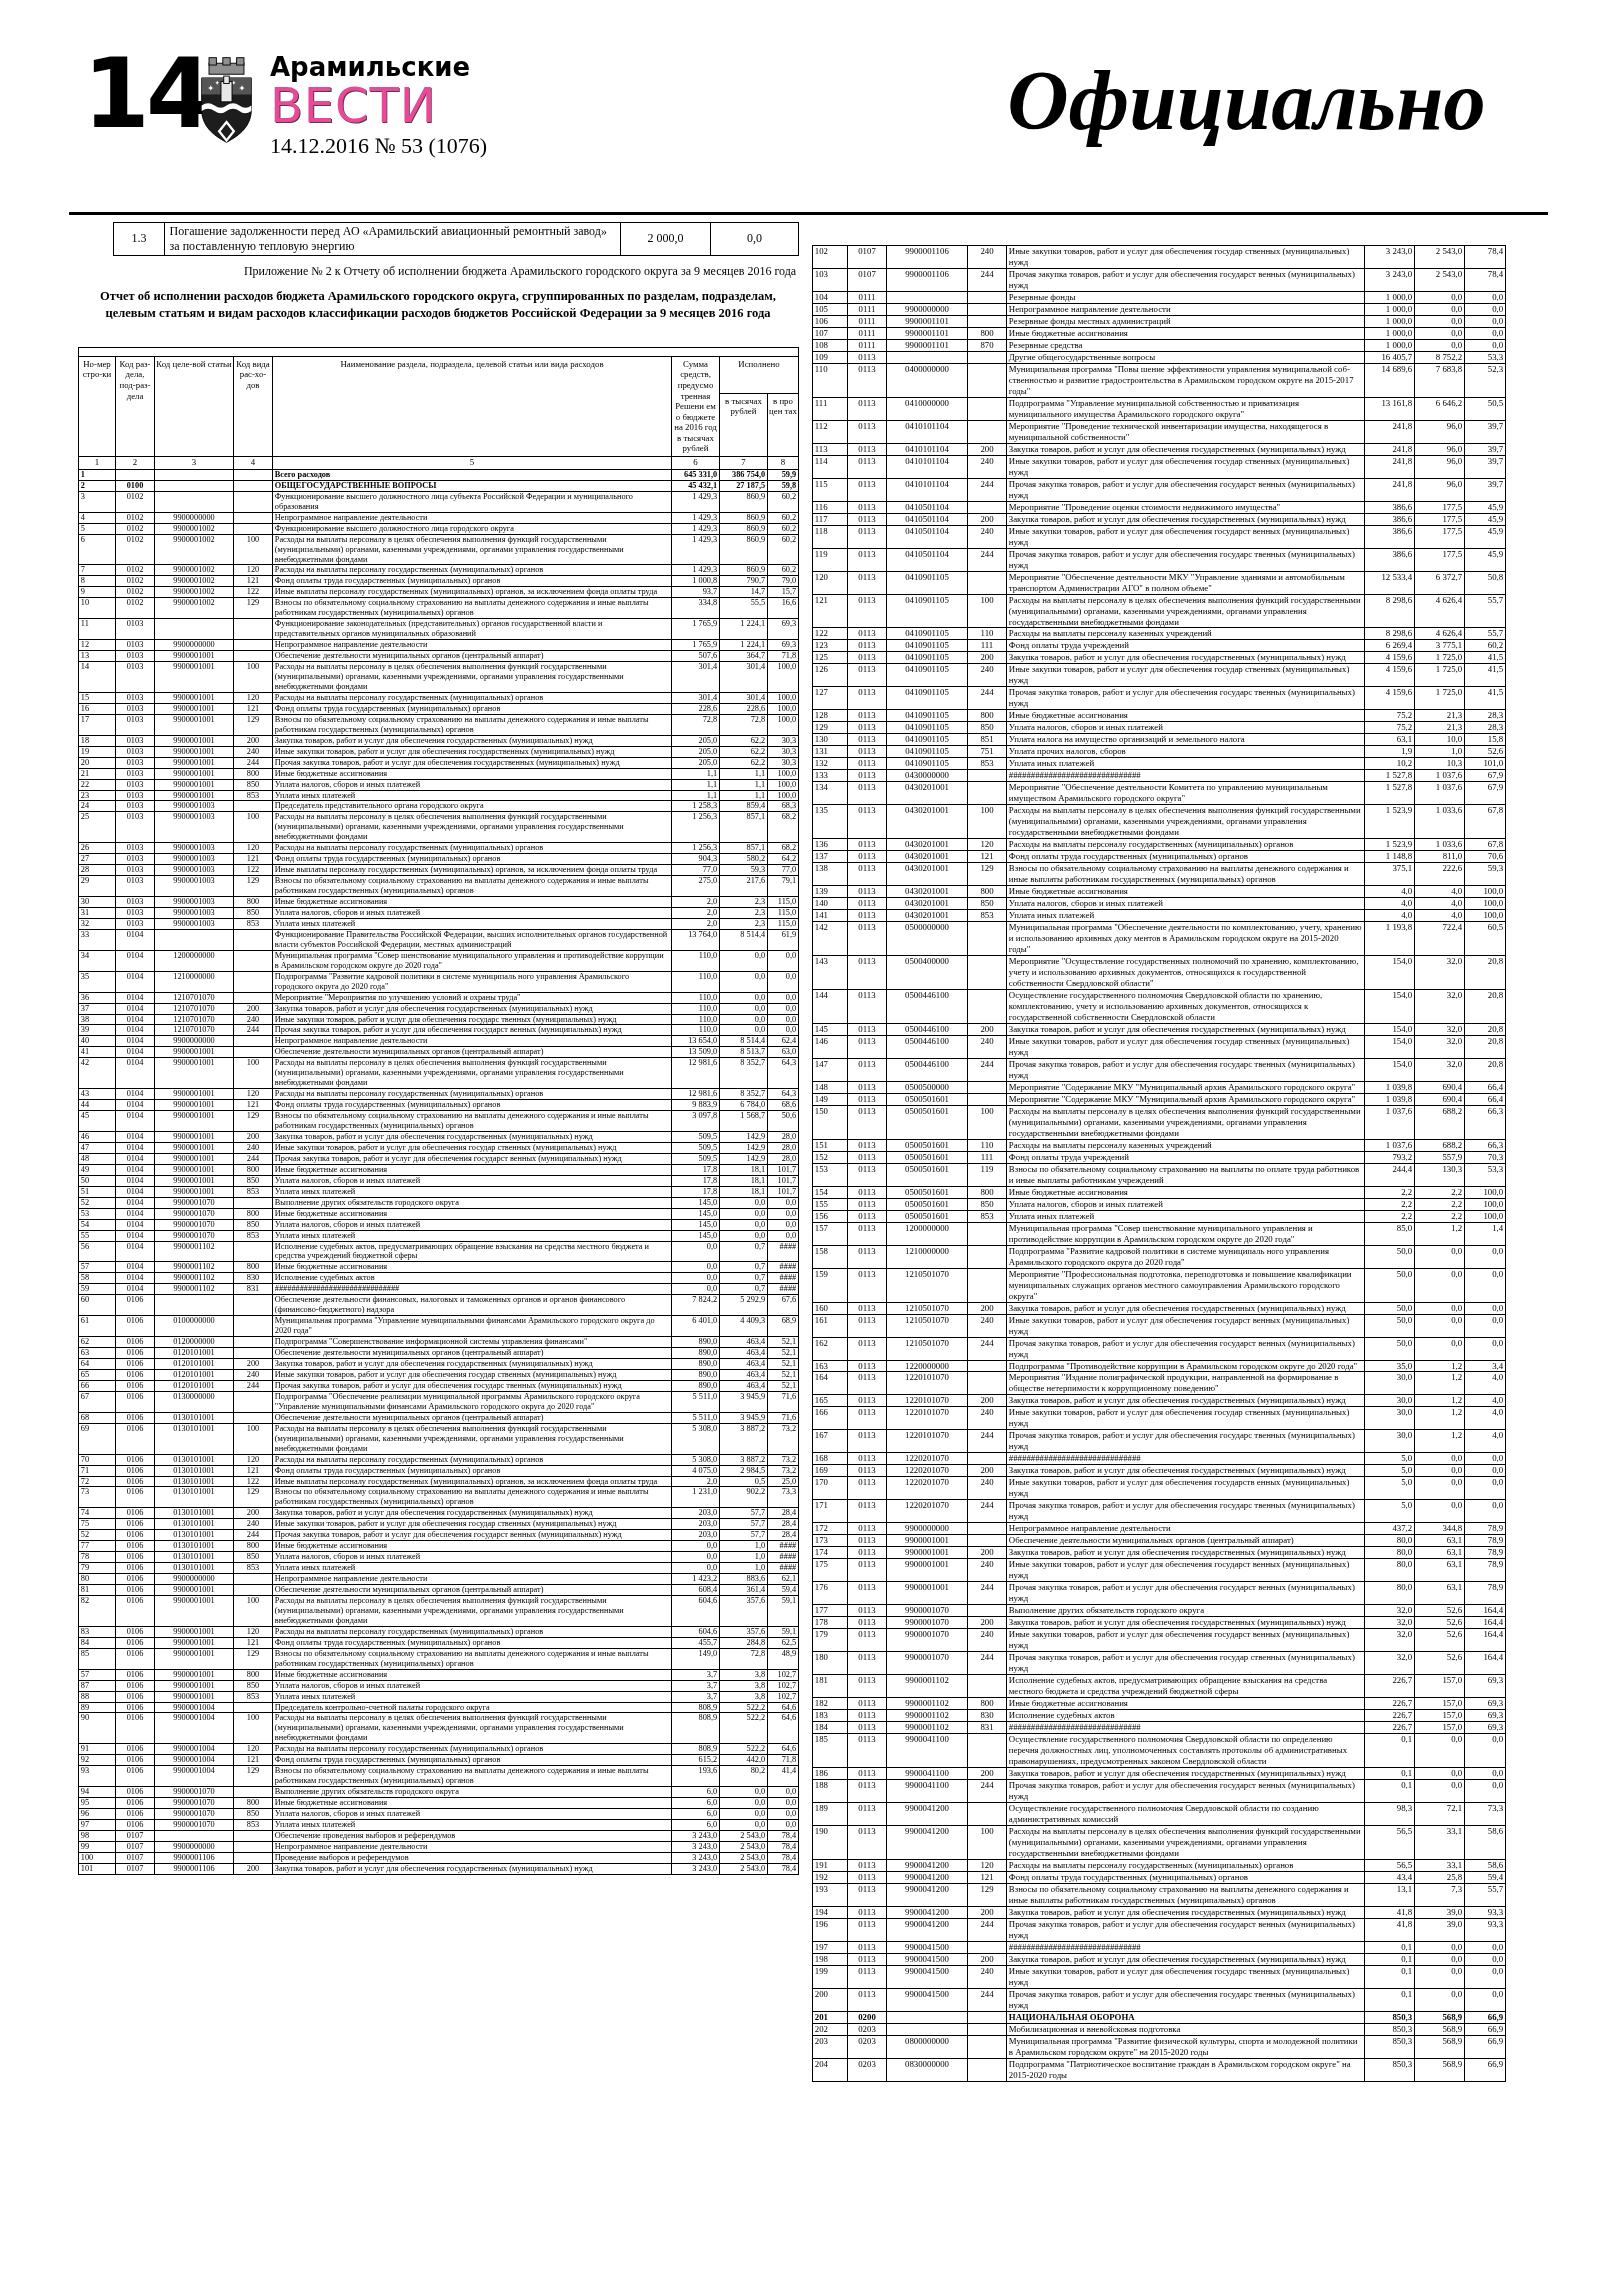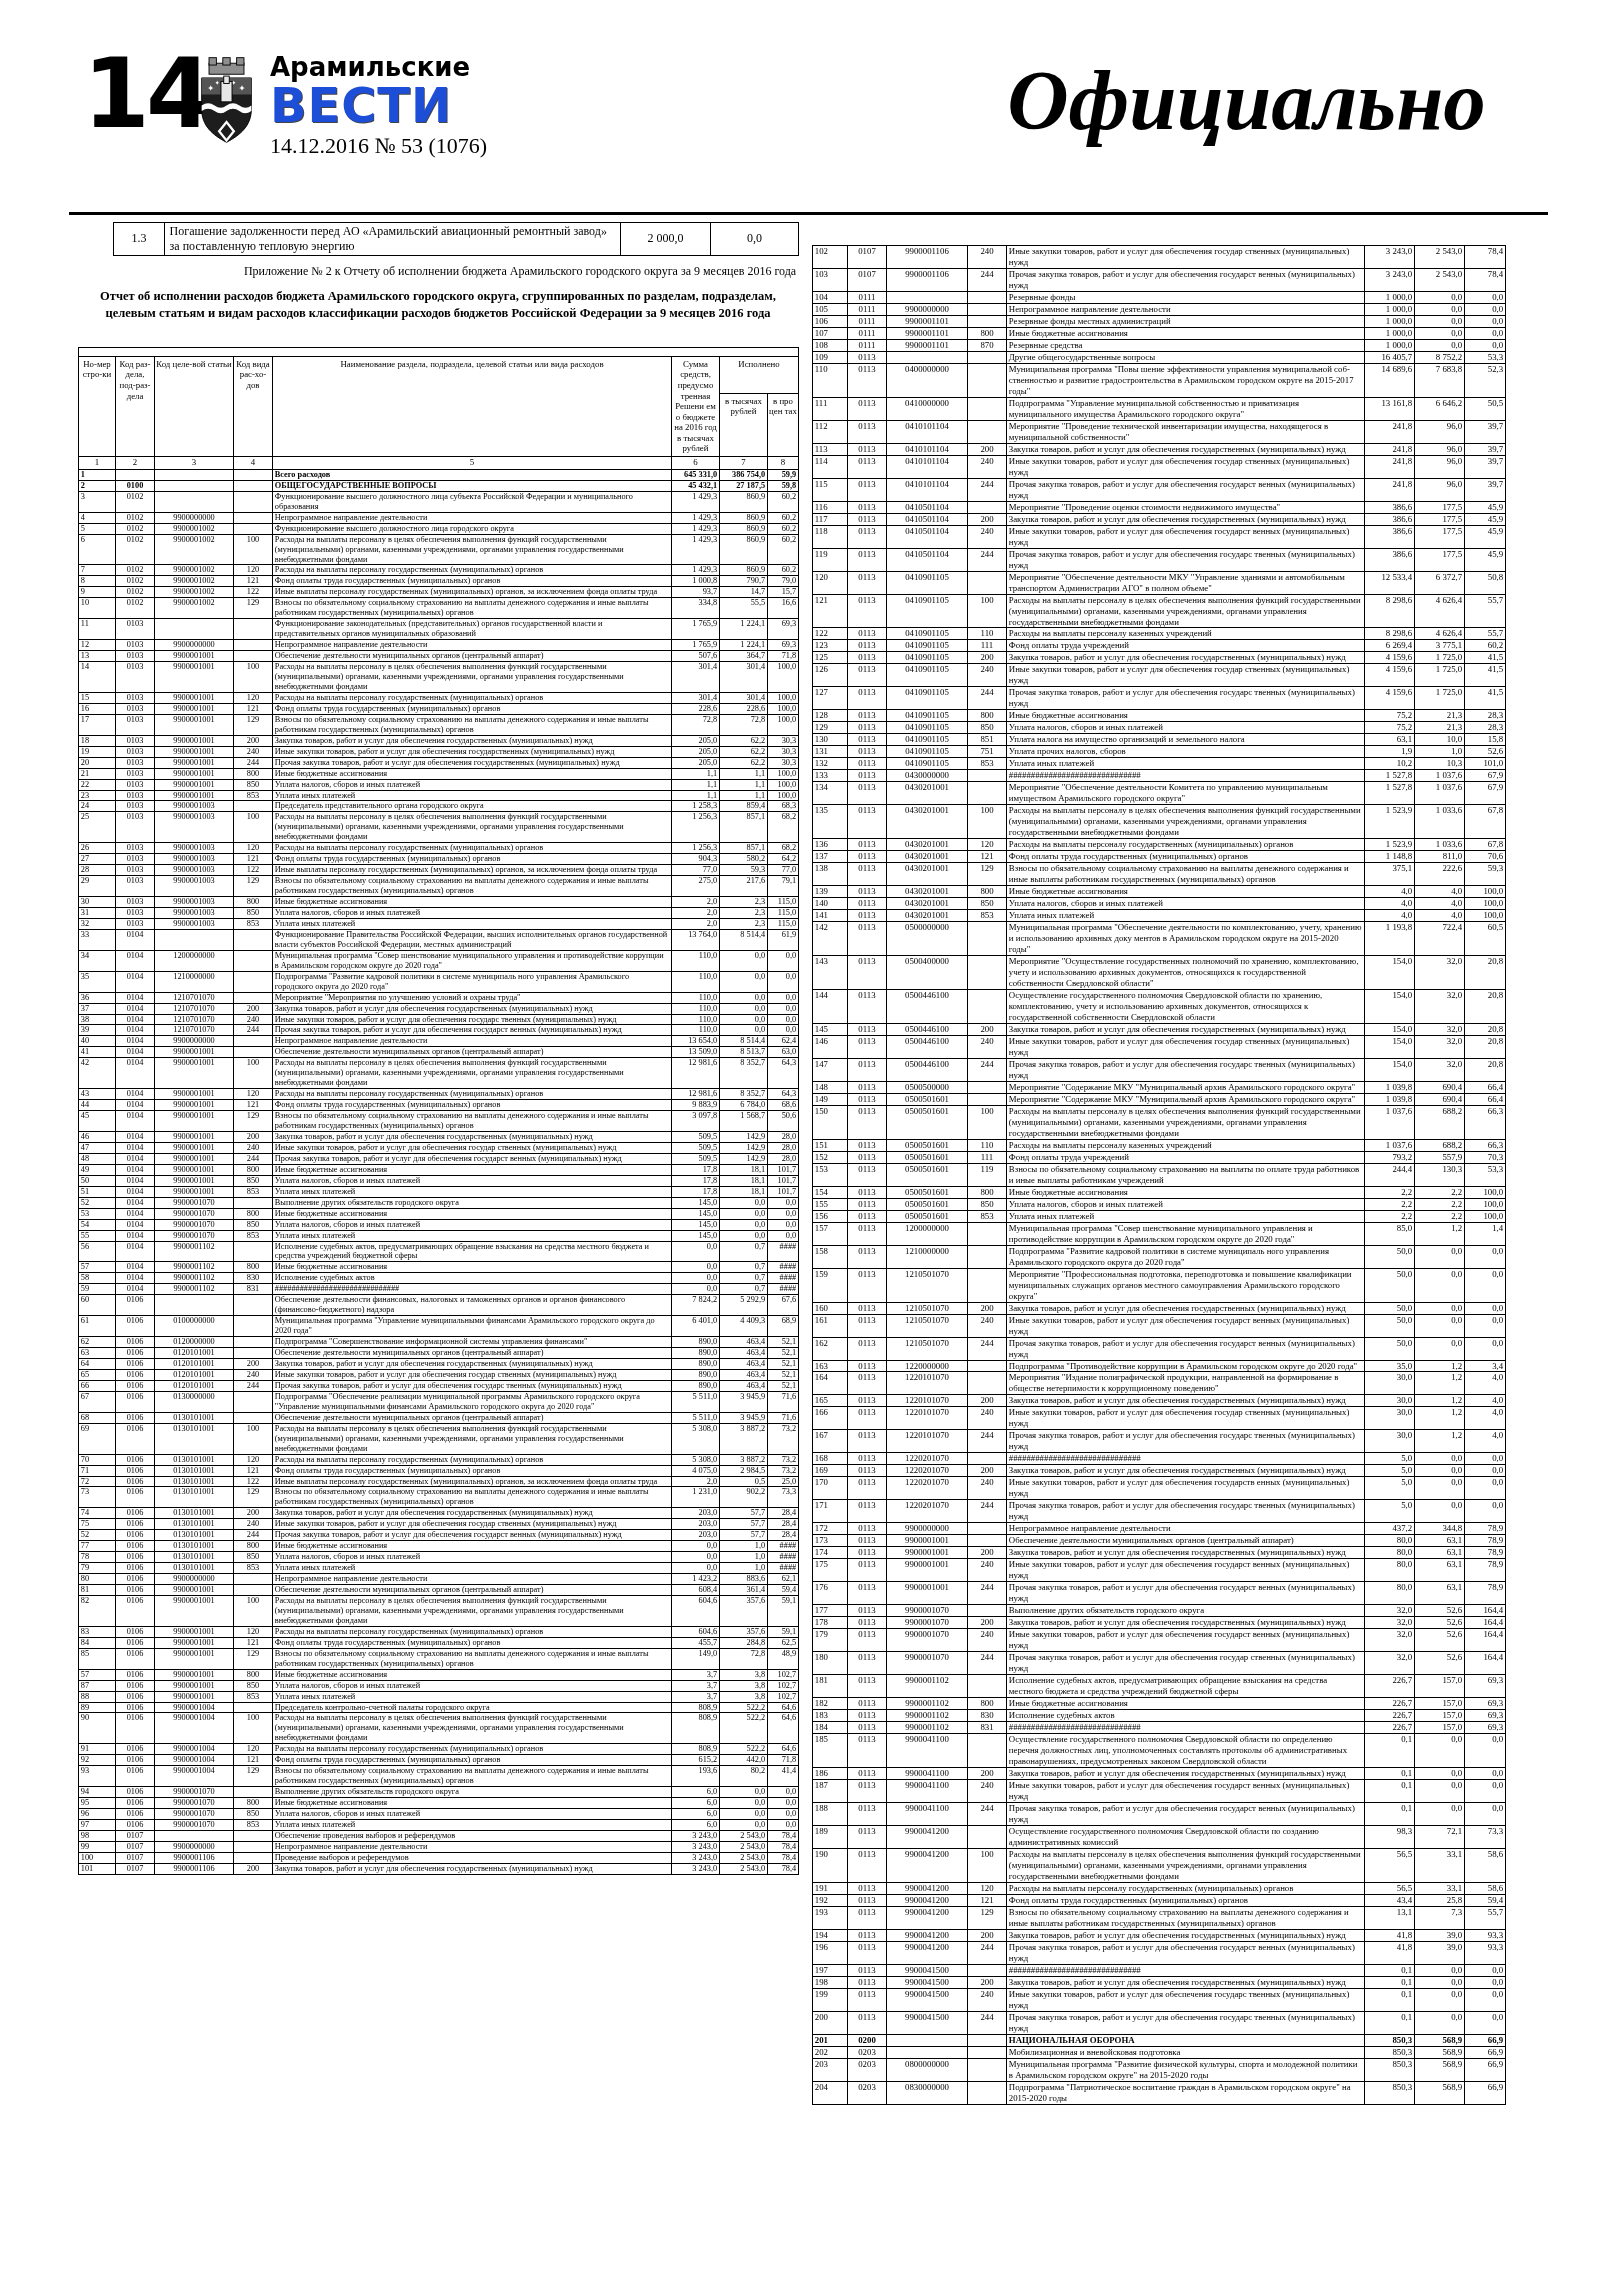--- a/index.html
+++ b/index.html
@@ -7,22 +7,22 @@
        font-family:"Liberation Serif",serif;color:#000;}
   .page{position:absolute;inset:0;}
 
   
   .pagenum{position:absolute;left:83px;top:46px;font-family:"DejaVu Sans",sans-serif;
            font-weight:700;font-size:96px;line-height:1;letter-spacing:-3.7px;}
   .logo{position:absolute;left:196px;top:54px;display:flex;align-items:flex-start;}
   .logo svg{display:block;}
   .brandbox{margin-left:13px;}
   .brand-top{font-family:"DejaVu Sans",sans-serif;font-weight:700;font-size:26px;line-height:1.05;}
-  .brand-name{font-family:"DejaVu Sans",sans-serif;font-weight:700;font-size:48px;line-height:1.0;
-              color:#1d4ed8;letter-spacing:0.9px;text-shadow:0.9px 0.9px 0 #444;}
+  .brand-name{font-family:"DejaVu Sans",sans-serif;font-weight:400;font-size:48px;line-height:1.0;
+              color:#ec4899;letter-spacing:0.9px;text-shadow:0.9px 0.9px 0 #444;}
   .issue{font-size:22px;margin-top:3.7px;text-align:center;white-space:nowrap;}
   .official{position:absolute;left:914px;top:41px;width:665px;text-align:center;
             font-style:italic;font-weight:600;font-size:85px;line-height:1.4;}
   .rule{position:absolute;left:69px;top:212px;width:1479px;height:2.8px;background:#000;}
 
   
   .col-left{position:absolute;left:78px;top:222px;width:720px;}
   .col-right{position:absolute;left:812px;top:219px;width:692px;}
 
   
@@ -2006,30 +2006,20 @@
             <td class="cn">186</td>
             <td class="cc">0113</td>
             <td class="cc">9900041100</td>
             <td class="cc">200</td>
             <td class="nm">Закупка товаров, работ и услуг для обеспечения государственных (муниципальных) нужд</td>
             <td class="vl">0,1</td>
             <td class="vl">0,0</td>
             <td class="vl">0,0</td>
           </tr>
           <tr>
-            <td class="cn">187</td>
-            <td class="cc">0113</td>
-            <td class="cc">9900041100</td>
-            <td class="cc">240</td>
-            <td class="nm">Иные закупки товаров, работ и услуг для обеспечения государст венных (муниципальных) нужд</td>
-            <td class="vl">0,1</td>
-            <td class="vl">0,0</td>
-            <td class="vl">0,0</td>
-          </tr>
-          <tr>
             <td class="cn">188</td>
             <td class="cc">0113</td>
             <td class="cc">9900041100</td>
             <td class="cc">244</td>
             <td class="nm">Прочая закупка товаров, работ и услуг для обеспечения государст венных (муниципальных) нужд</td>
             <td class="vl">0,1</td>
             <td class="vl">0,0</td>
             <td class="vl">0,0</td>
           </tr>
           <tr>

